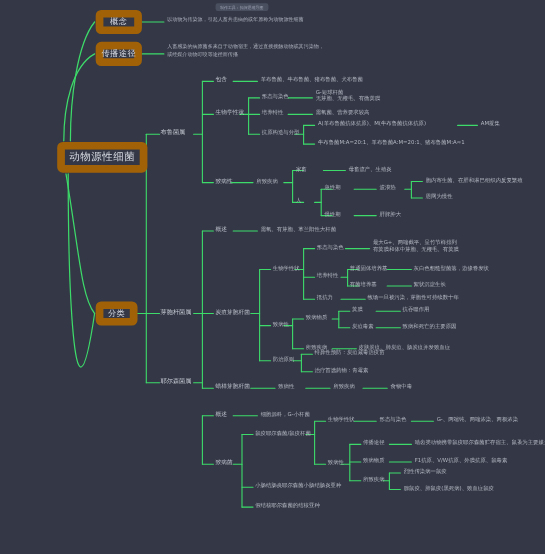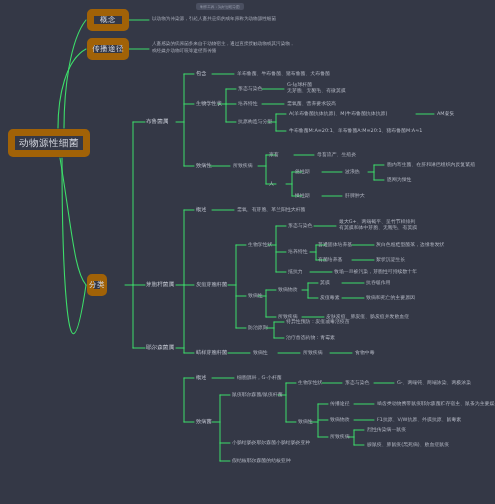--- a/index.html
+++ b/index.html
@@ -14,21 +14,21 @@
 
   .node{position:absolute;color:#c9ccd6;white-space:pre;line-height:1.25;}
 
   
   .boxed{
     border:7px solid #a16207;border-radius:5px;
     background:#343846;color:#d7dae2;
     display:flex;align-items:center;justify-content:center;
     box-sizing:border-box;
   }
-  .root{font-size:9.5px;letter-spacing:.5px;}
+  .root{font-size:9.5px;letter-spacing:.5px;margin-left:44px;}
   .lvl1{font-size:7.5px;letter-spacing:.4px;}
 
   
   .t{font-size:5.2px;color:#b9bdc9;}
   .t.l2{font-size:5.6px;color:#c6cad4;}
   .t.l3{font-size:5.2px;color:#bfc3cf;}
   .t.leaf{font-size:4.9px;color:#b3b7c3;}
   .t.desc{font-size:4.6px;color:#aeb2bf;line-height:1.45;}
 
   .badge{
@@ -178,21 +178,21 @@
       <path d="M354,445 h10"></path>
     </g>
   </svg>
 
   <div class="badge" style="left:196px;top:3px;">制作工具：知犀思维导图</div>
 
   <div class="node boxed root" style="left:8px;top:129px;width:82px;height:28px;">动物源性细菌</div>
 
   <div class="node boxed lvl1" style="left:87px;top:9px;width:42px;height:22px;">概念</div>
   <div class="node boxed lvl1" style="left:87px;top:38px;width:42px;height:22px;">传播途径</div>
-  <div class="node boxed lvl1" style="left:87px;top:274px;width:20px;height:22px;">分类</div>
+  <div class="node boxed lvl1" style="left:87px;top:274px;width:38px;height:22px;">分类</div>
 
   <div class="node t desc" style="left:152px;top:16px;">以动物为传染源，引起人畜共患病的或年原称为动物源性细菌</div>
   <div class="node t desc" style="left:152px;top:41px;">人畜感染的病原菌多来自于动物宿主，通过直接接触动物或其污染物，
 或经媒介动物叮咬等途径而传播</div>
 
   <div class="node t l2" style="left:146px;top:118px;">布鲁菌属</div>
 
   <div class="node t l3" style="left:196px;top:70px;">包含</div>
   <div class="node t leaf" style="left:237px;top:70px;">羊布鲁菌、牛布鲁菌、猪布鲁菌、犬布鲁菌</div>
 

